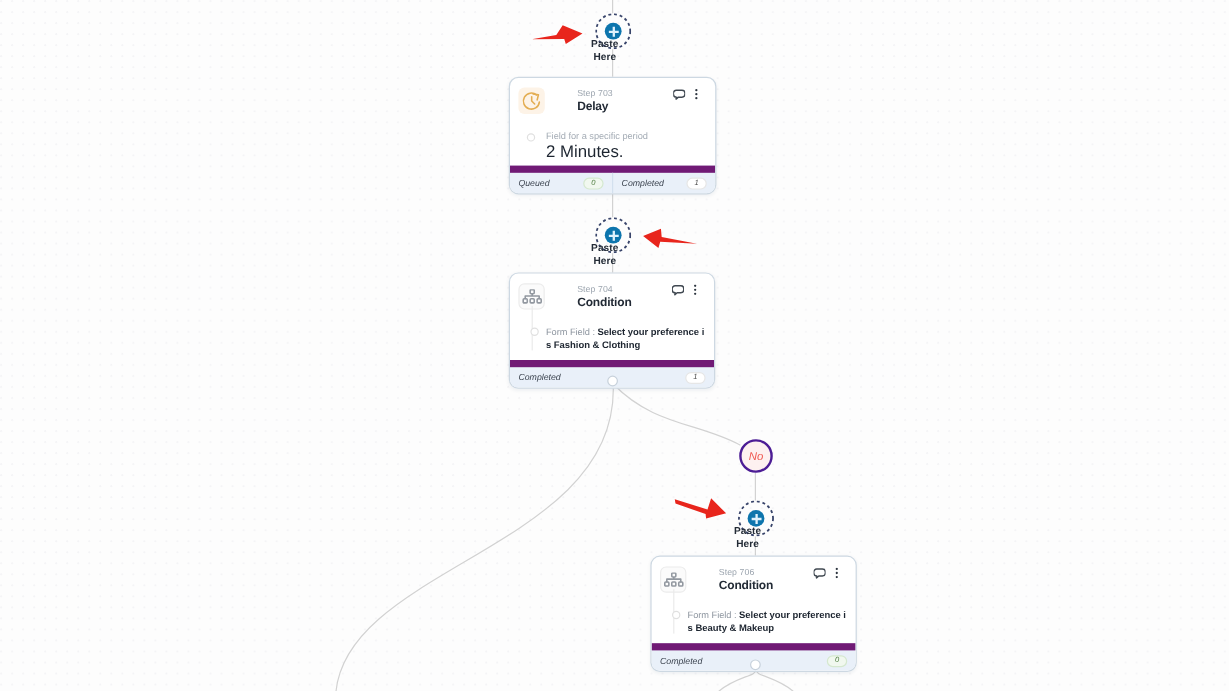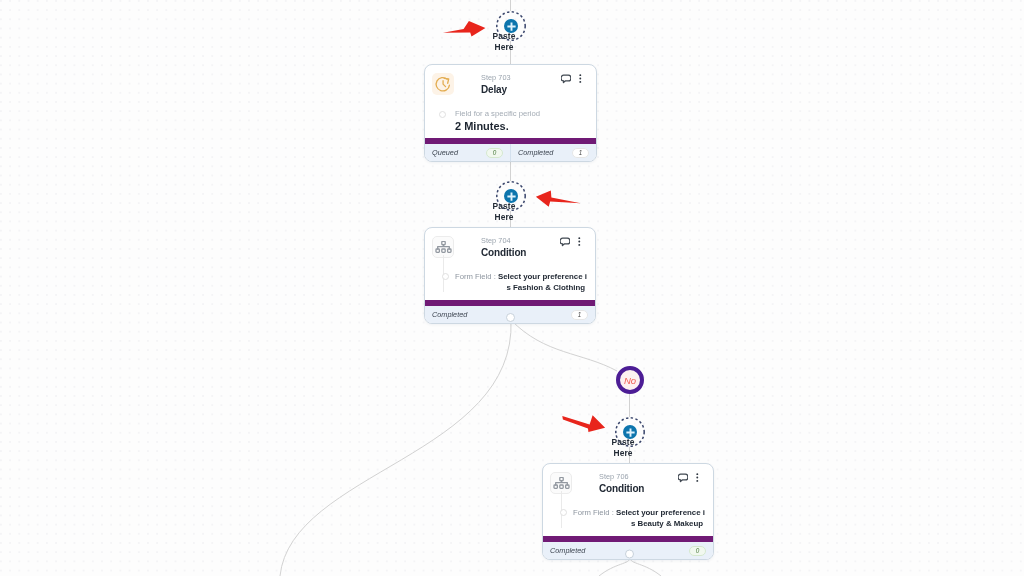--- a/index.html
+++ b/index.html
@@ -26,23 +26,23 @@
   .node-title{font-size:10px;font-weight:bold;color:#222a35;line-height:12px;margin-top:2px;letter-spacing:-0.15px;}
   .head-actions{display:flex;align-items:flex-start;gap:8px;margin-top:1px;}
   .head-actions svg{display:block;}
 
   .node-body{padding:12px 10px 7px 10px;display:flex;}
   .body-rail{width:15px;flex:0 0 auto;display:flex;justify-content:center;position:relative;}
   .rail-dot{width:7px;height:7px;border-radius:50%;border:1px solid #e0e0e0;background:#fff;
             position:absolute;top:3px;left:4px;box-sizing:border-box;}
   .body-txt{flex:1 1 auto;min-width:0;margin-left:5px;}
   .body-line1{font-size:7.7px;color:#a3abb4;line-height:11px;letter-spacing:-0.02px;}
-  .body-line2{font-size:11px;font-weight:bold;color:#1d2530;line-height:12px;margin-top:1px;}
+  .body-line2{font-size:14px;font-weight:normal;color:#1d2530;line-height:12px;margin-top:1px;}
   .body-cond{font-size:7.7px;color:#8d959f;line-height:11px;letter-spacing:-0.02px;white-space:nowrap;}
-  .body-cond b{color:#1d2530;font-size:7.9px;font-weight:bold;letter-spacing:-0.02px;text-align:right;}
+  .body-cond b{color:#1d2530;font-size:7.9px;font-weight:bold;letter-spacing:-0.02px;}
   .body-cond .l2{display:block;}
 
   .node-foot{display:flex;align-items:center;background:#e9f0f9;border-top:6px solid #701a75;
              height:17px;font-size:7.3px;color:#3c4450;font-style:italic;}
   .foot-cell{display:flex;align-items:center;justify-content:space-between;padding:0 7px;height:100%;}
   .foot-cell.split{border-right:1px solid #d3e0ee;}
   .pill{min-width:17px;height:10px;border-radius:5px;background:#fff;border:1px solid #e6e6e6;
         display:flex;align-items:center;justify-content:center;font-size:6.3px;color:#4a4a4a;
         padding:0 3px;box-sizing:border-box;line-height:10px;}
   .pill.green{background:#f1f8ef;border-color:#d5e8cf;color:#4a7a3c;}
@@ -52,21 +52,21 @@
   .paste .ring{position:absolute;width:30px;height:30px;left:0;top:0;}
   .paste .ring svg{display:block;}
   .paste .plus{position:absolute;left:8px;top:8px;width:14px;height:14px;border-radius:50%;
       background:#0d75ad;display:flex;align-items:center;justify-content:center;}
   .paste .plus svg{display:block;}
   .paste .plabel{position:absolute;top:20px;left:-37px;width:90px;text-align:center;
       font-size:8.4px;font-weight:bold;color:#232b36;line-height:11px;letter-spacing:.1px;}
 
   
   .nobadge{position:absolute;z-index:4;width:28px;height:28px;border-radius:50%;background:#fdf1f0;
-      border:4px solid #4c1d95;box-sizing:border-box;display:flex;align-items:center;
+      border:2px solid #4c1d95;box-sizing:border-box;display:flex;align-items:center;
       justify-content:center;font-size:9.5px;color:#f05a52;font-weight:normal;letter-spacing:0;font-style:italic;}
 
   
   .arrow{position:absolute;z-index:9;}
 </style>
 </head>
 <body>
 
 <div id="canvas"></div>
 

